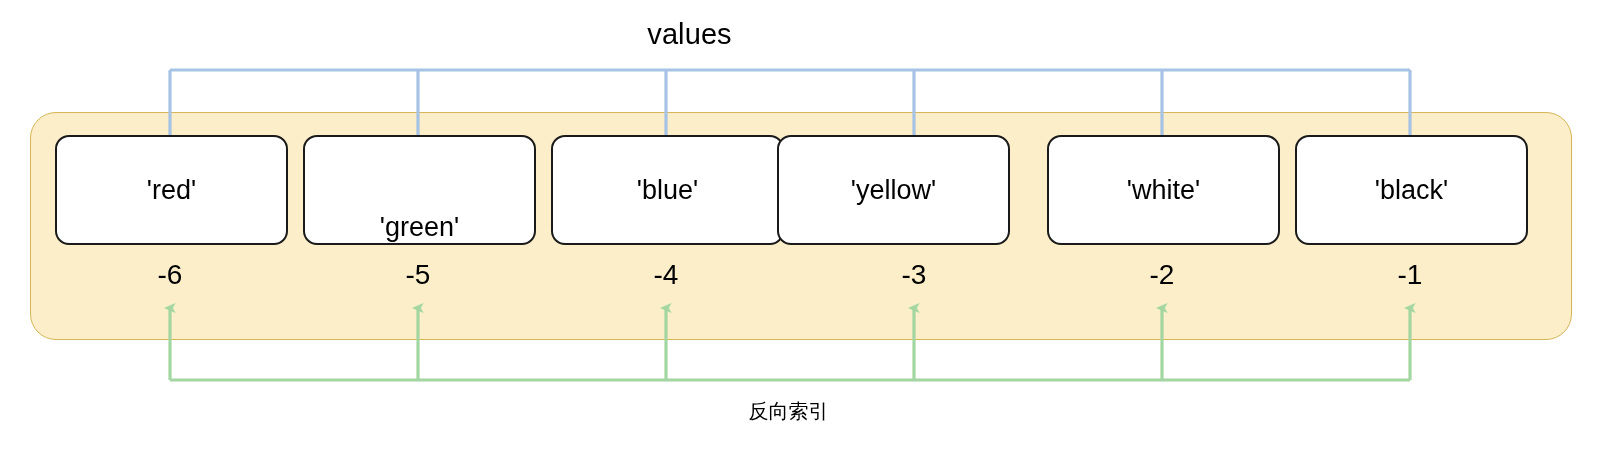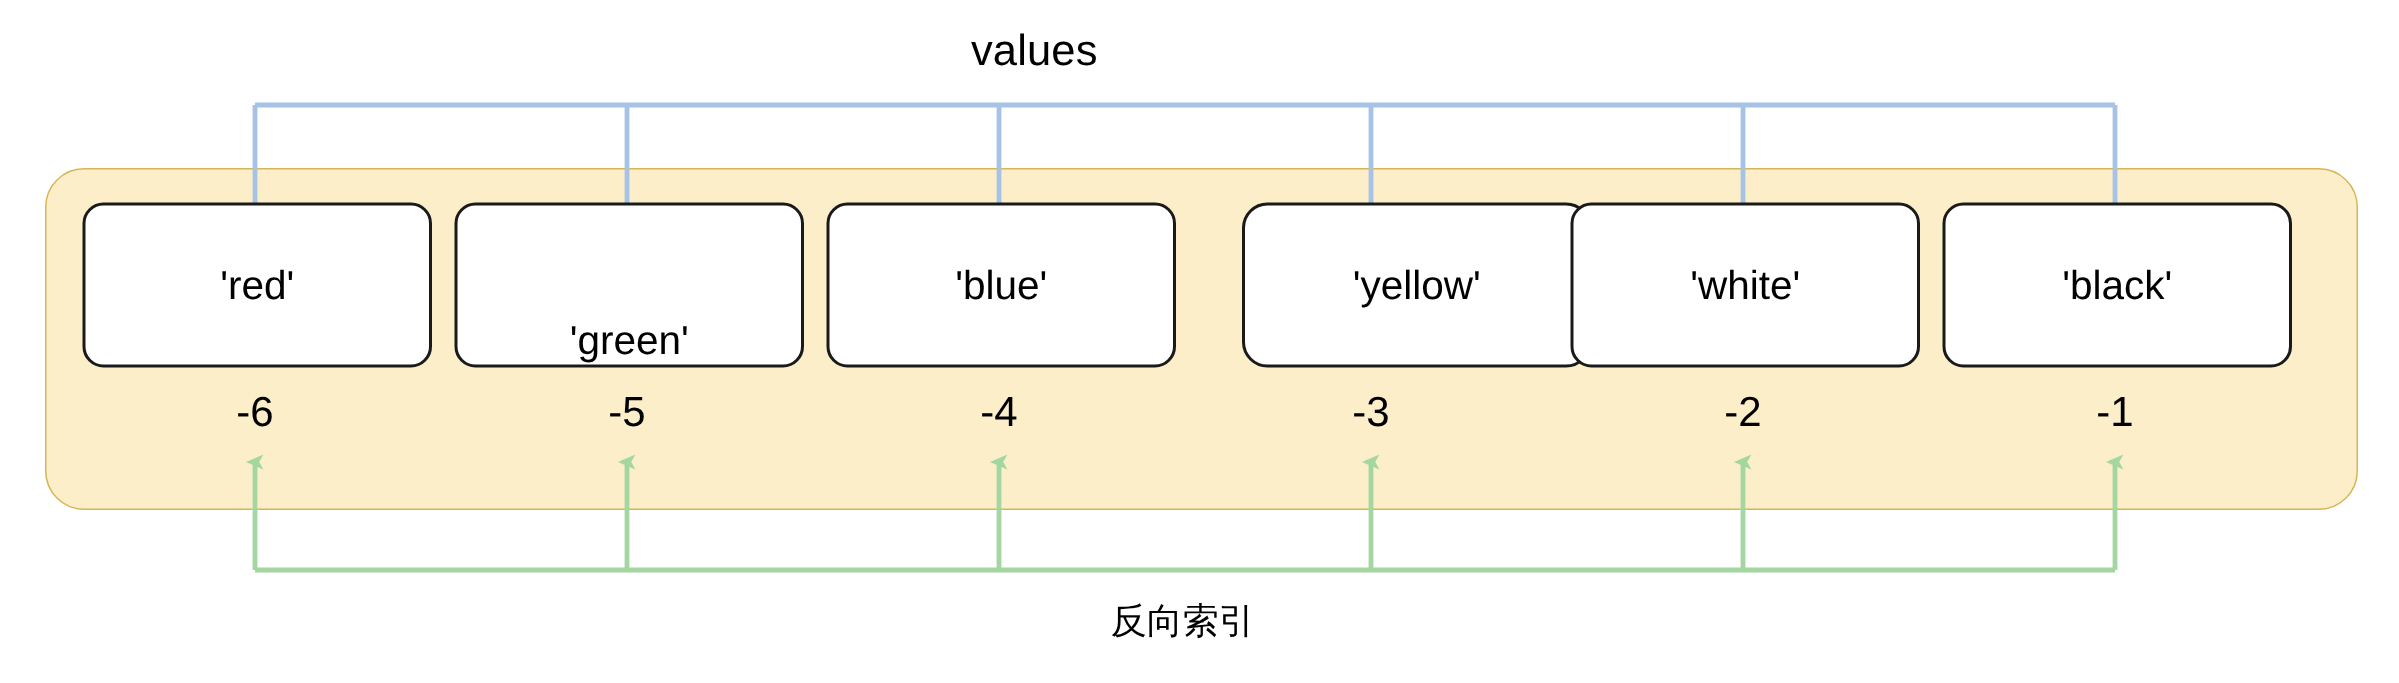--- a/index.html
+++ b/index.html
@@ -7,21 +7,21 @@
        font-family:"Liberation Sans","DejaVu Sans",sans-serif;}
   #stage{position:absolute;inset:0;width:1599px;height:455px;}
   #svg-layer{position:absolute;left:0;top:0;width:1599px;height:455px;}
   .top-label{
     position:absolute;left:0;top:18px;width:1397px;text-align:center;
     font-size:29px;color:#000;letter-spacing:.1px;
   }
   .top-label span{display:inline-block;transform:translateX(-9px);}
   .bottom-label{
     position:absolute;left:0;top:398px;width:1599px;text-align:center;
-    font-size:24px;color:#000;
+    font-size:20px;color:#000;
   }
   .bottom-label span{display:inline-block;transform:translateX(-11px);}
   .container-box{
     position:absolute;left:30px;top:112px;width:1542px;height:228px;
     background:#FBEEC9;border:1.6px solid #D6B656;border-radius:26px;
     box-sizing:border-box;
   }
   .cell{
     position:absolute;top:135px;width:233px;height:110px;
     background:#ffffff;border:2.1px solid #1a1a1a;border-radius:14px;
@@ -79,21 +79,21 @@
       </div>
       <div class="idx" style="left: 130px;">-6</div>
       <div class="cell" style="left: 303px; align-items: flex-end;">
         <span>'green'</span>
       </div>
       <div class="idx" style="left: 378px;">-5</div>
       <div class="cell" style="left: 551px;">
         <span>'blue'</span>
       </div>
       <div class="idx" style="left: 626px;">-4</div>
-      <div class="cell" style="left: 828px; border-radius: 17px;">
+      <div class="cell" style="left: 777px;">
         <span>'yellow'</span>
       </div>
       <div class="idx" style="left: 874px;">-3</div>
       <div class="cell" style="left: 1047px;">
         <span>'white'</span>
       </div>
       <div class="idx" style="left: 1122px;">-2</div>
       <div class="cell" style="left: 1295px;">
         <span>'black'</span>
       </div>

